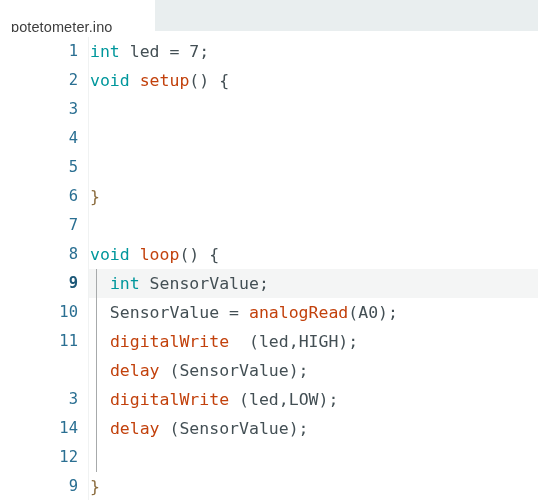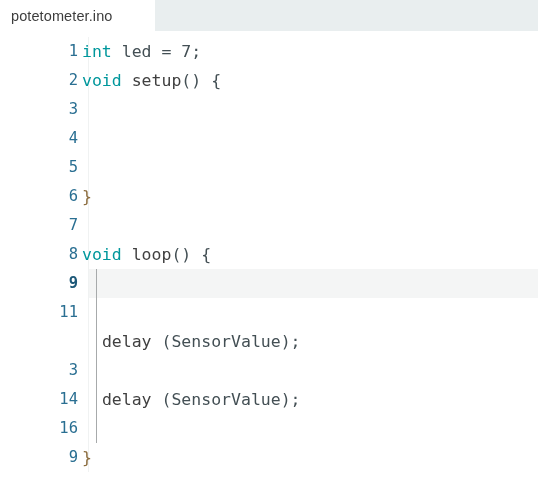--- a/index.html
+++ b/index.html
@@ -26,21 +26,21 @@
     position: absolute;
     left: 155px;
     top: 0;
     right: 0;
     height: 31px;
     background: #e9eeef;
   }
   #tabstrip .tab {
     position: absolute;
     left: 0;
-    top: 0;
+    top: 11px;
     width: 155px;
     height: 32px;
     background: #ffffff;
     display: flex;
     align-items: center;
     padding-left: 11px;
   }
   #tabstrip .tab-label {
     font-family: "Liberation Sans", sans-serif;
     font-size: 14.5px;
@@ -105,28 +105,28 @@
     position: absolute;
     left: 96px;
     top: 0;
     width: 1px;
     height: 29px;
     background: #a7aaab;
     z-index: 2;
   }
   .line .txt {
     position: absolute;
-    left: 82px;
+    left: 90px;
     top: 0;
     height: 29px;
     z-index: 3;
     white-space: pre;
   }
   .tok-kw   { color: #00979c; }
-  .tok-fn   { color: #404040; }
+  .tok-fn   { color: #c2410c; }
   .tok-pl   { color: #434f54; }
   .tok-br   { color: #8b6c3e; }
 </style>
 </head>
 <body>
 
 <div id="tabstrip">
   <div class="strip-bg"></div>
   <div class="tab">
     <span class="tab-label">potetometer.ino</span>
@@ -136,21 +136,22 @@
 <div id="editor">
   <div class="code-area" id="code-area">
       <div class="line"><div class="sep"></div><div class="gut">1</div><div class="txt"><span class="tok-kw">int</span><span class="tok-pl"> led = 7;</span></div></div>
       <div class="line"><div class="sep"></div><div class="gut">2</div><div class="txt"><span class="tok-kw">void</span><span class="tok-pl"> </span><span class="tok-fn">setup</span><span class="tok-pl">() {</span></div></div>
       <div class="line"><div class="sep"></div><div class="gut">3</div><div class="txt"></div></div>
       <div class="line"><div class="sep"></div><div class="gut">4</div><div class="txt"></div></div>
       <div class="line"><div class="sep"></div><div class="gut">5</div></div>
       <div class="line"><div class="sep"></div><div class="gut">6</div><div class="txt"><span class="tok-br">}</span></div></div>
       <div class="line"><div class="sep"></div><div class="gut">7</div><div class="txt"></div></div>
       <div class="line"><div class="sep"></div><div class="gut">8</div><div class="txt"><span class="tok-kw">void</span><span class="tok-pl"> </span><span class="tok-fn">loop</span><span class="tok-pl">() {</span></div></div>
-      <div class="line active"><div class="hl"></div><div class="sep"></div><div class="gut">9</div><div class="guide"></div></div>
-      <div class="line"><div class="sep"></div><div class="gut">11</div><div class="guide"></div></div>
+      <div class="line active"><div class="hl"></div><div class="sep"></div><div class="gut">9</div><div class="guide"></div><div class="txt"><span class="tok-pl">  </span><span class="tok-kw">int</span><span class="tok-pl"> SensorValue;</span></div></div>
+      <div class="line"><div class="sep"></div><div class="gut">10</div><div class="guide"></div><div class="txt"><span class="tok-pl">  SensorValue = </span><span class="tok-fn">analogRead</span><span class="tok-pl">(A0);</span></div></div>
+      <div class="line"><div class="sep"></div><div class="gut">11</div><div class="guide"></div><div class="txt"><span class="tok-pl">  </span><span class="tok-fn">digitalWrite</span><span class="tok-pl">  (led,HIGH);</span></div></div>
       <div class="line"><div class="sep"></div><div class="guide"></div><div class="txt"><span class="tok-pl">  </span><span class="tok-fn">delay</span><span class="tok-pl"> (SensorValue);</span></div></div>
-      <div class="line"><div class="sep"></div><div class="gut">3</div><div class="guide"></div></div>
+      <div class="line"><div class="sep"></div><div class="gut">3</div><div class="guide"></div><div class="txt"><span class="tok-pl">  </span><span class="tok-fn">digitalWrite</span><span class="tok-pl"> (led,LOW);</span></div></div>
       <div class="line"><div class="sep"></div><div class="gut">14</div><div class="guide"></div><div class="txt"><span class="tok-pl">  </span><span class="tok-fn">delay</span><span class="tok-pl"> (SensorValue);</span></div></div>
-      <div class="line"><div class="sep"></div><div class="gut">16</div><div class="guide"></div><div class="txt"></div></div>
+      <div class="line"><div class="sep"></div><div class="gut">12</div><div class="guide"></div><div class="txt"></div></div>
       <div class="line"><div class="sep"></div><div class="gut">9</div><div class="txt"><span class="tok-br">}</span></div></div>
     </div>
 </div>
 
 </body></html>

